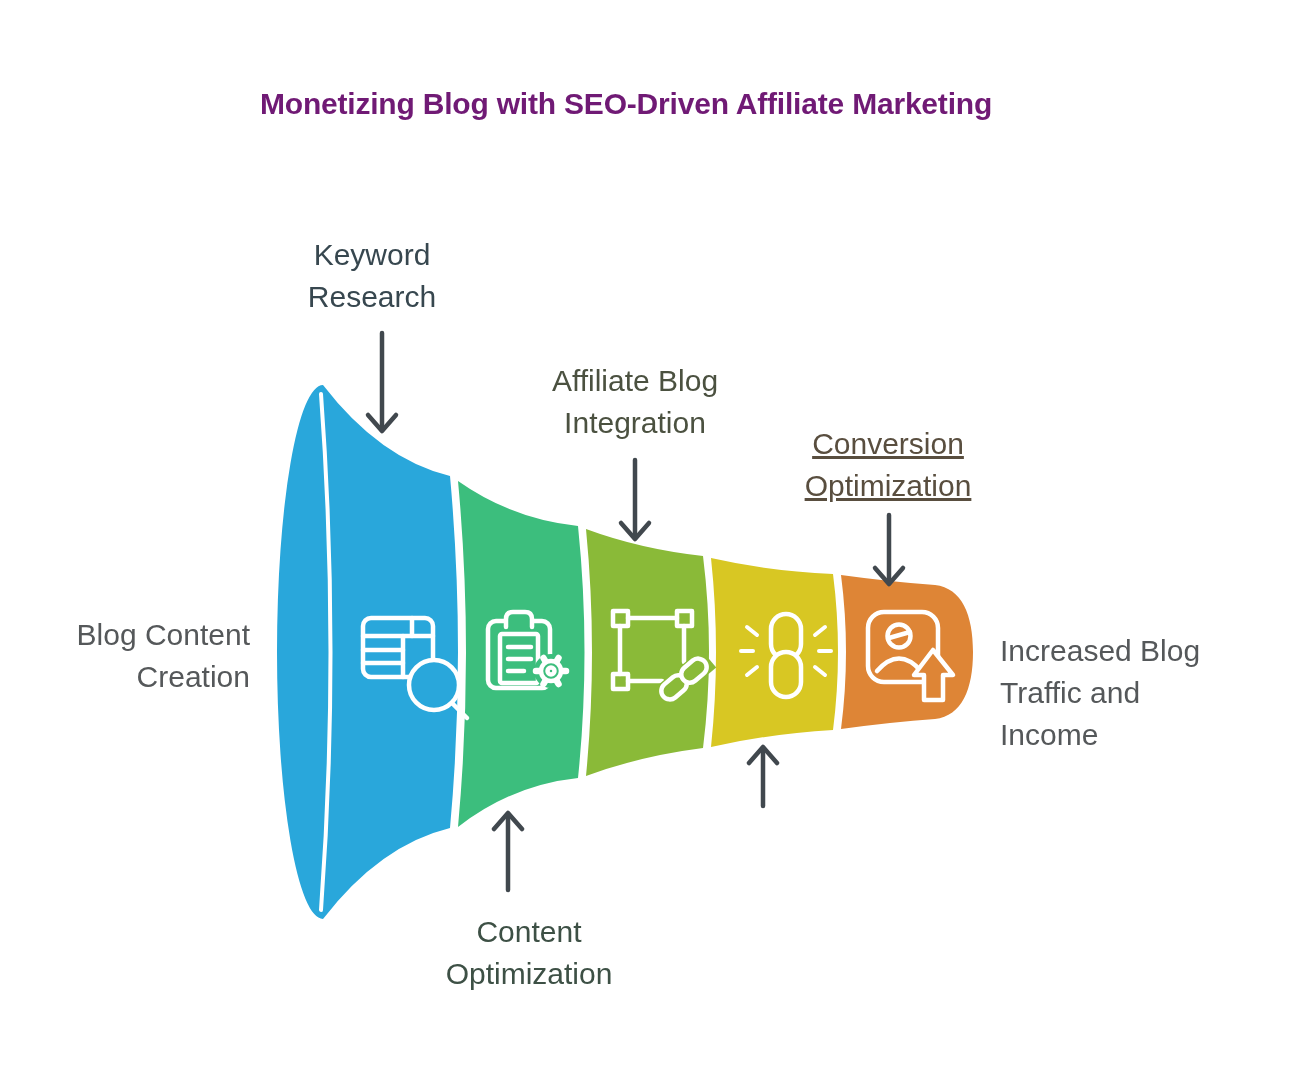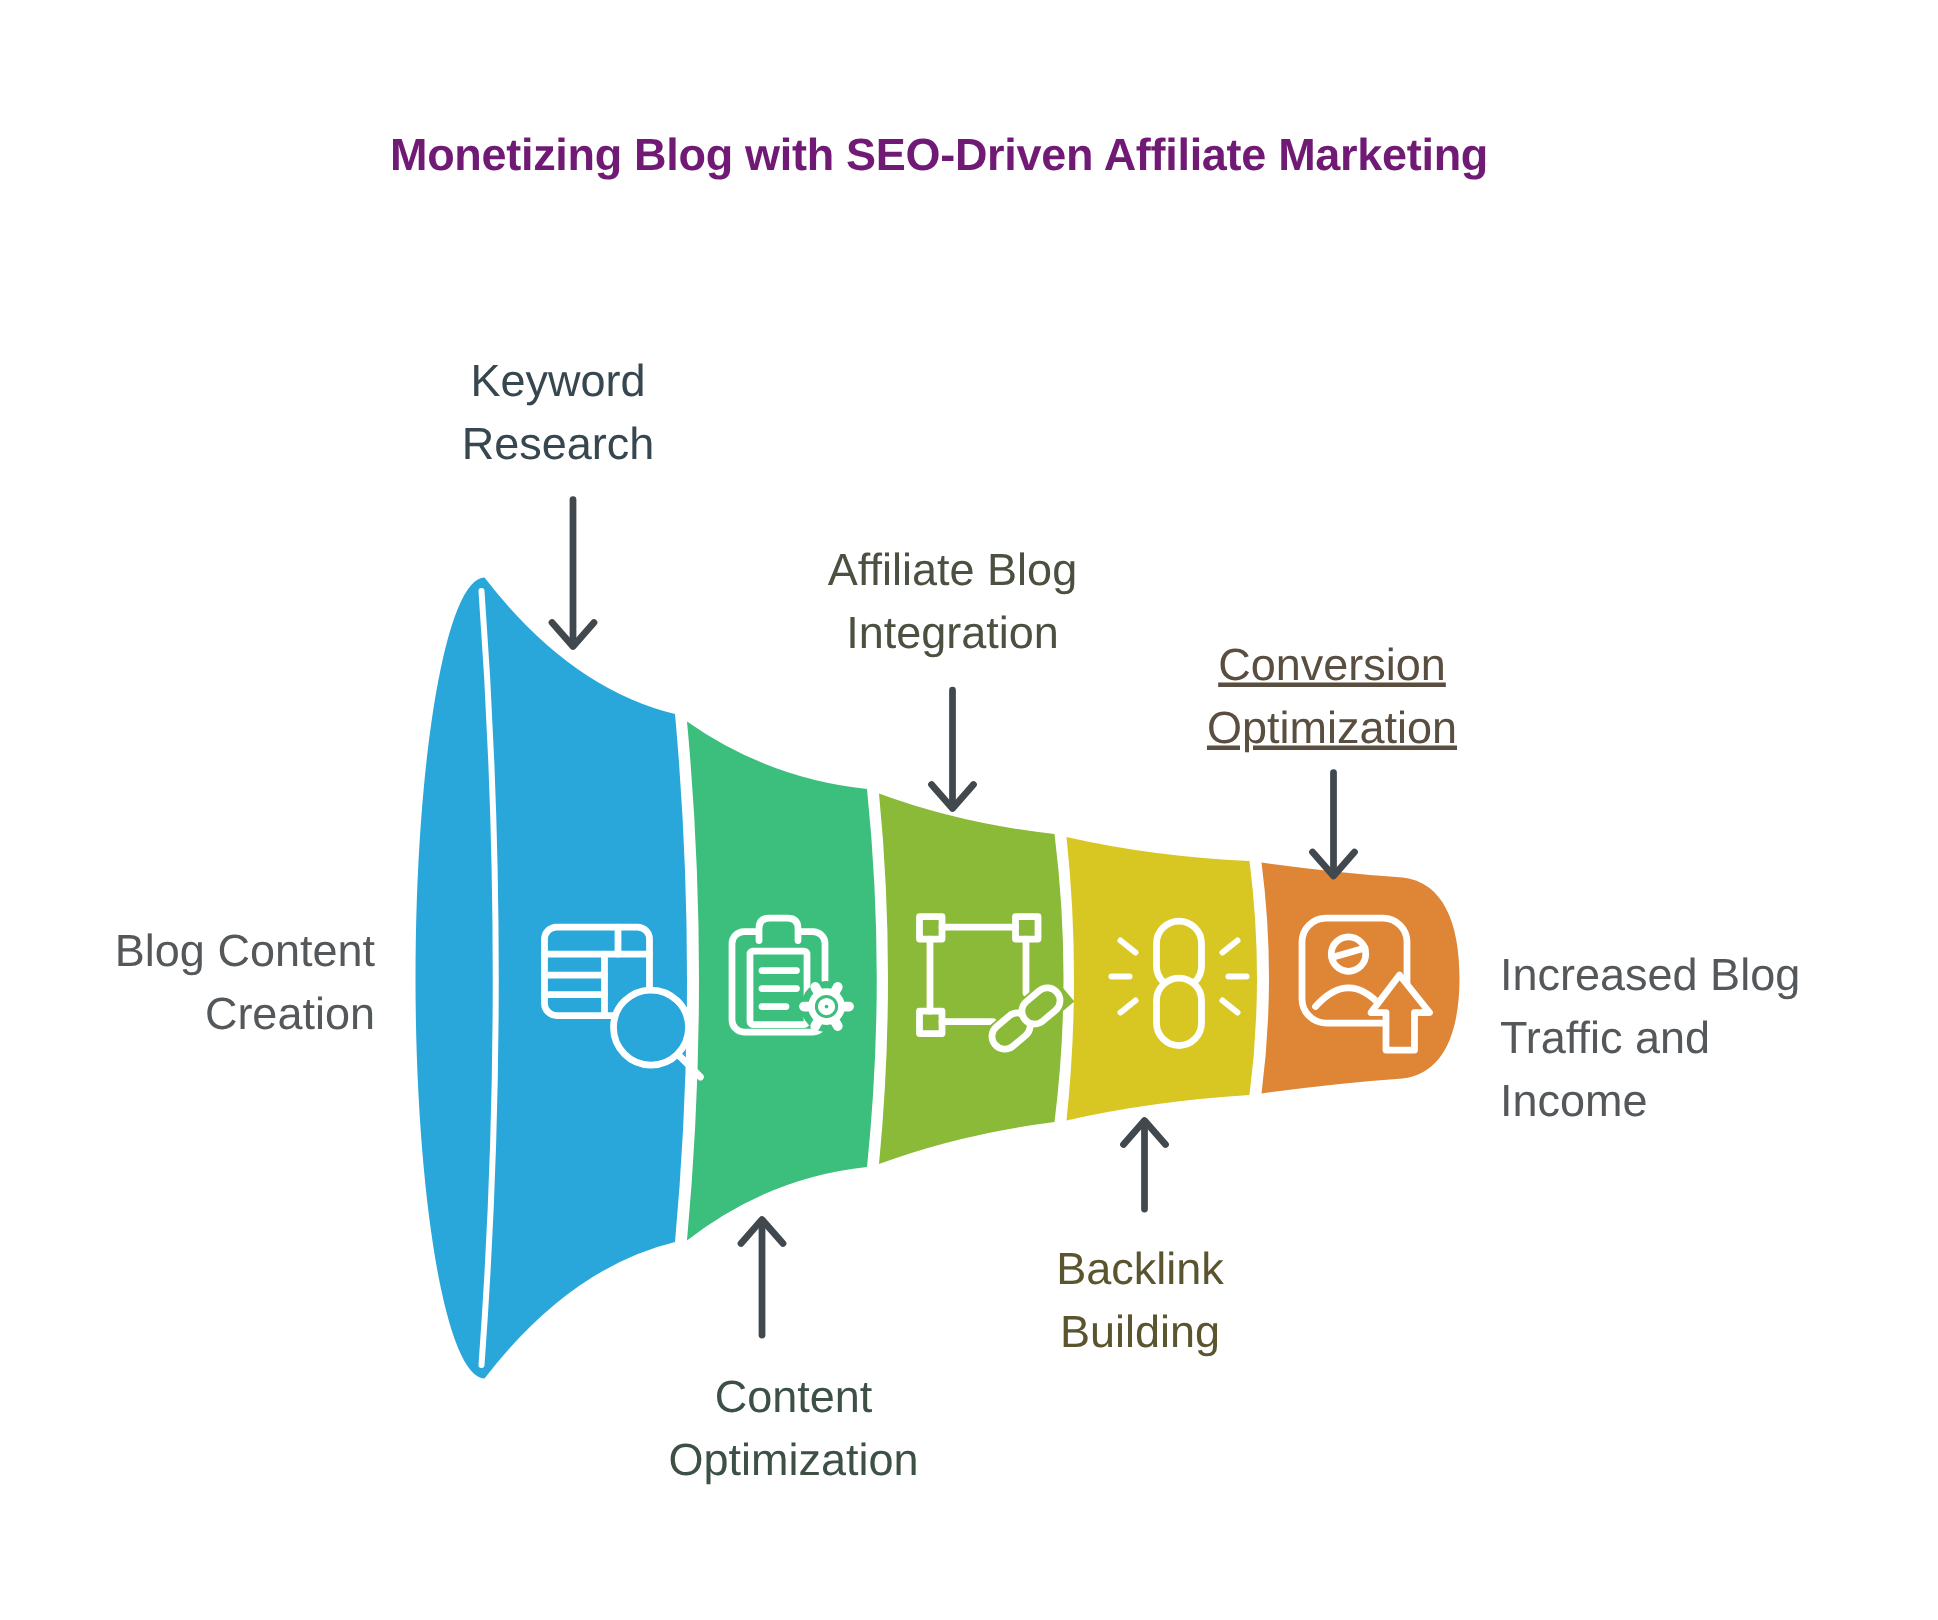--- a/index.html
+++ b/index.html
@@ -131,22 +131,20 @@
 
   <div class="lbl" style="left: 510px; top: 360px; width: 250px; color: rgb(75, 81, 64);">Affiliate Blog
 Integration</div>
 
   <div class="lbl" style="left: 763px; top: 423px; width: 250px; color: rgb(89, 78, 63); text-decoration: underline;">Conversion
 Optimization</div>
 
   <div class="lbl" style="left: 404px; top: 911px; width: 250px; color: rgb(61, 80, 69);">Content
 Optimization</div>
 
-  <div class="lbl" style="left: 633px; top: 826px; width: 254px; color: rgb(90, 85, 47);">Backlink
-Building</div>
 
   <div class="lbl align-right" style="left: 28px; top: 614px; width: 222px; color: rgb(85, 88, 90);">Blog Content
 Creation</div>
 
   <div class="lbl align-left" style="left: 1000px; top: 594px; width: 250px; color: rgb(85, 88, 90); margin-top: 36px;">Increased Blog
 Traffic and
 Income</div>
 
 </div>
 

